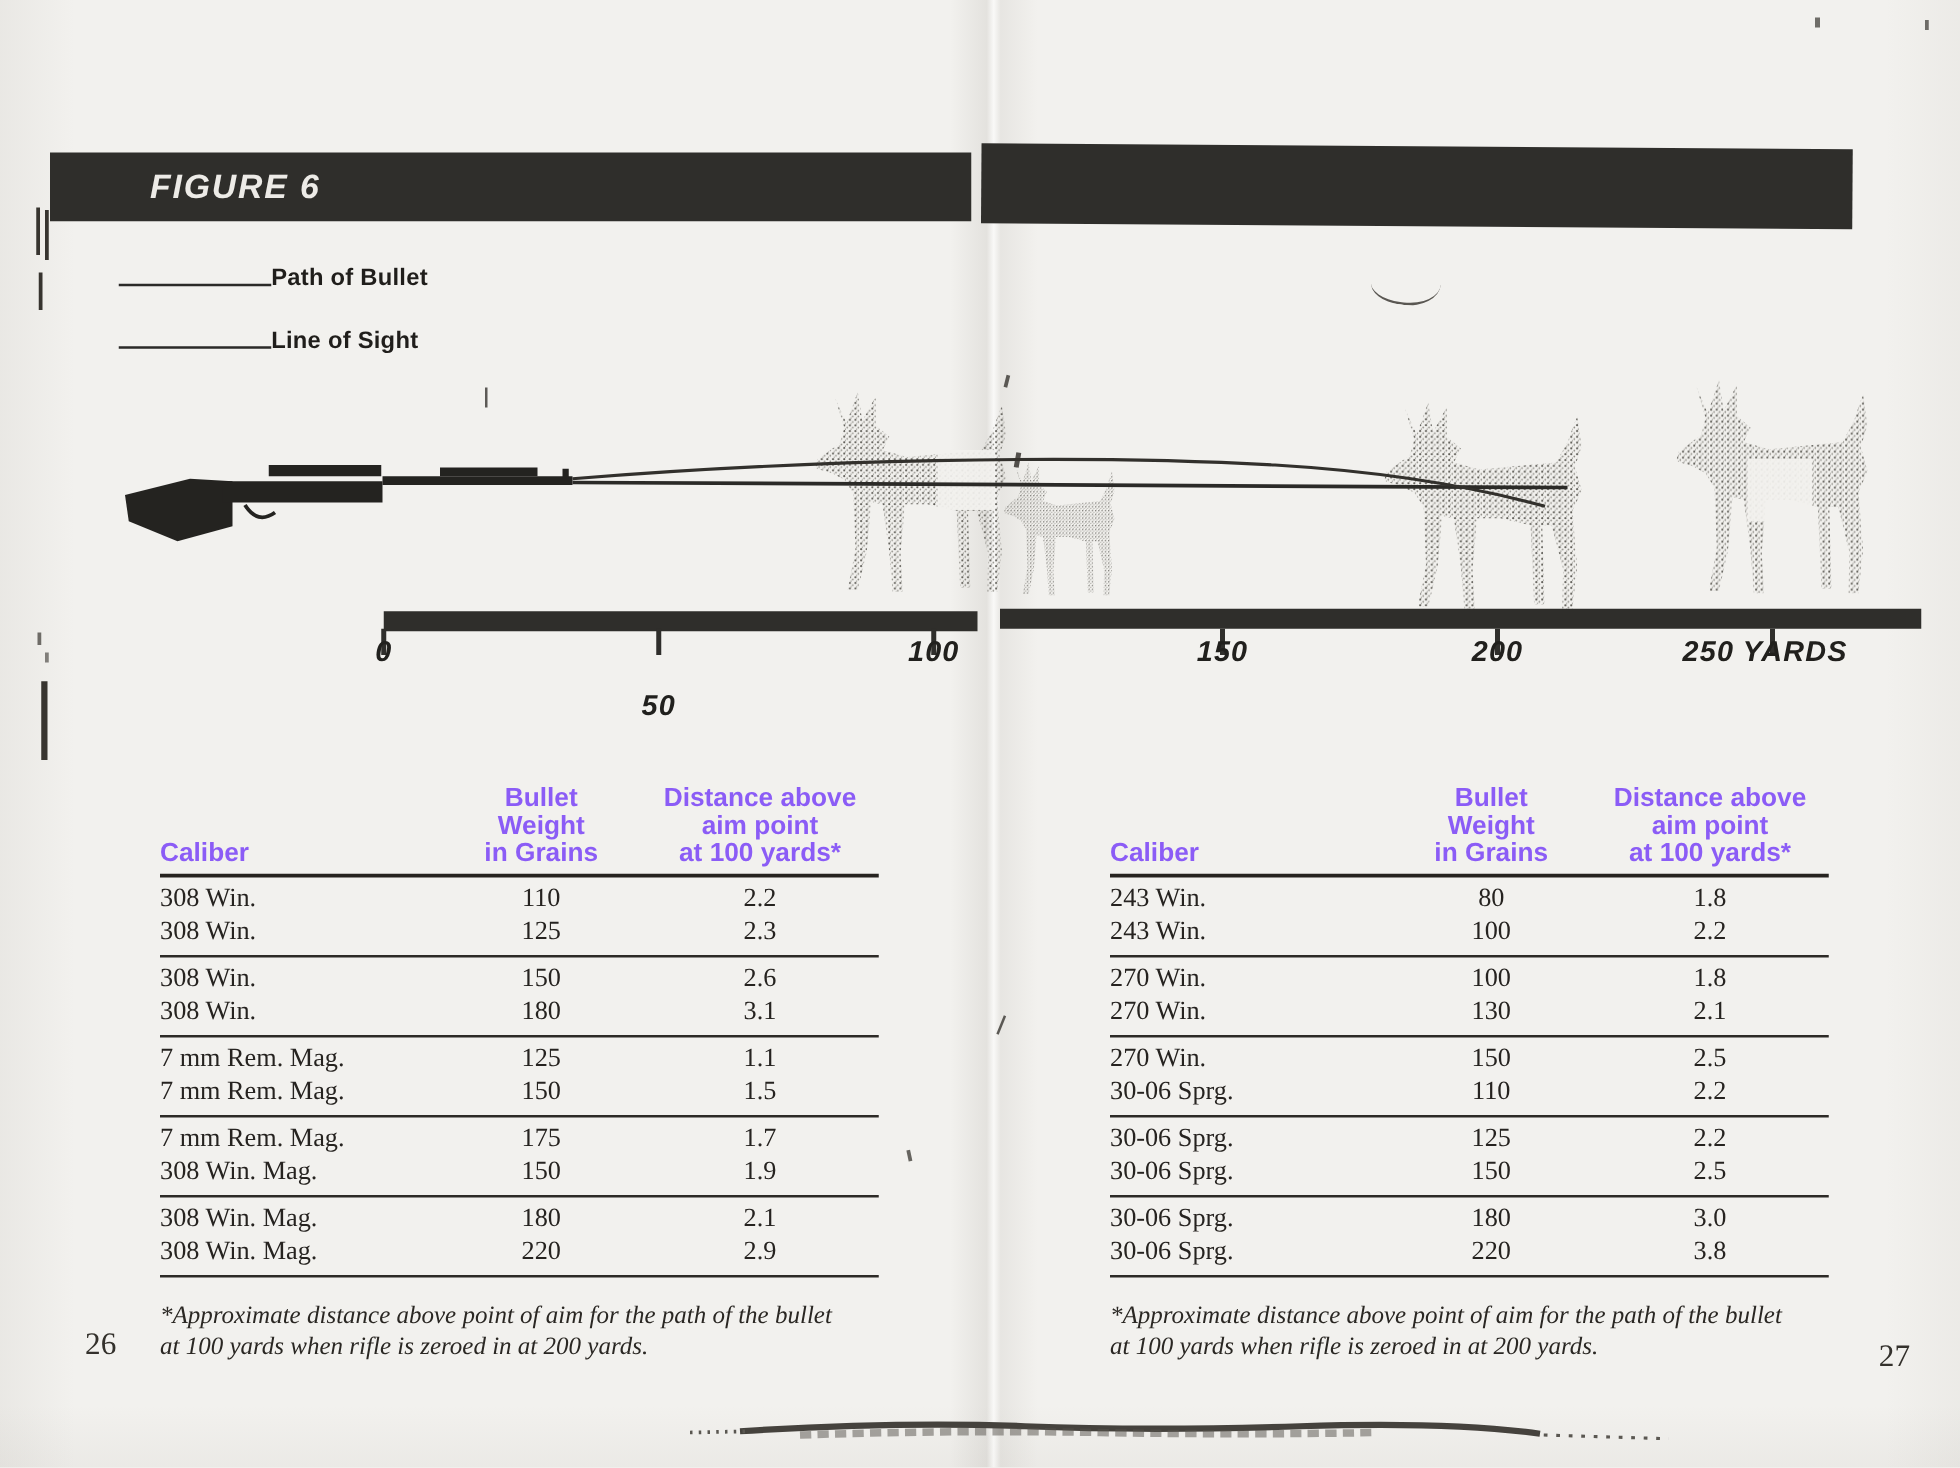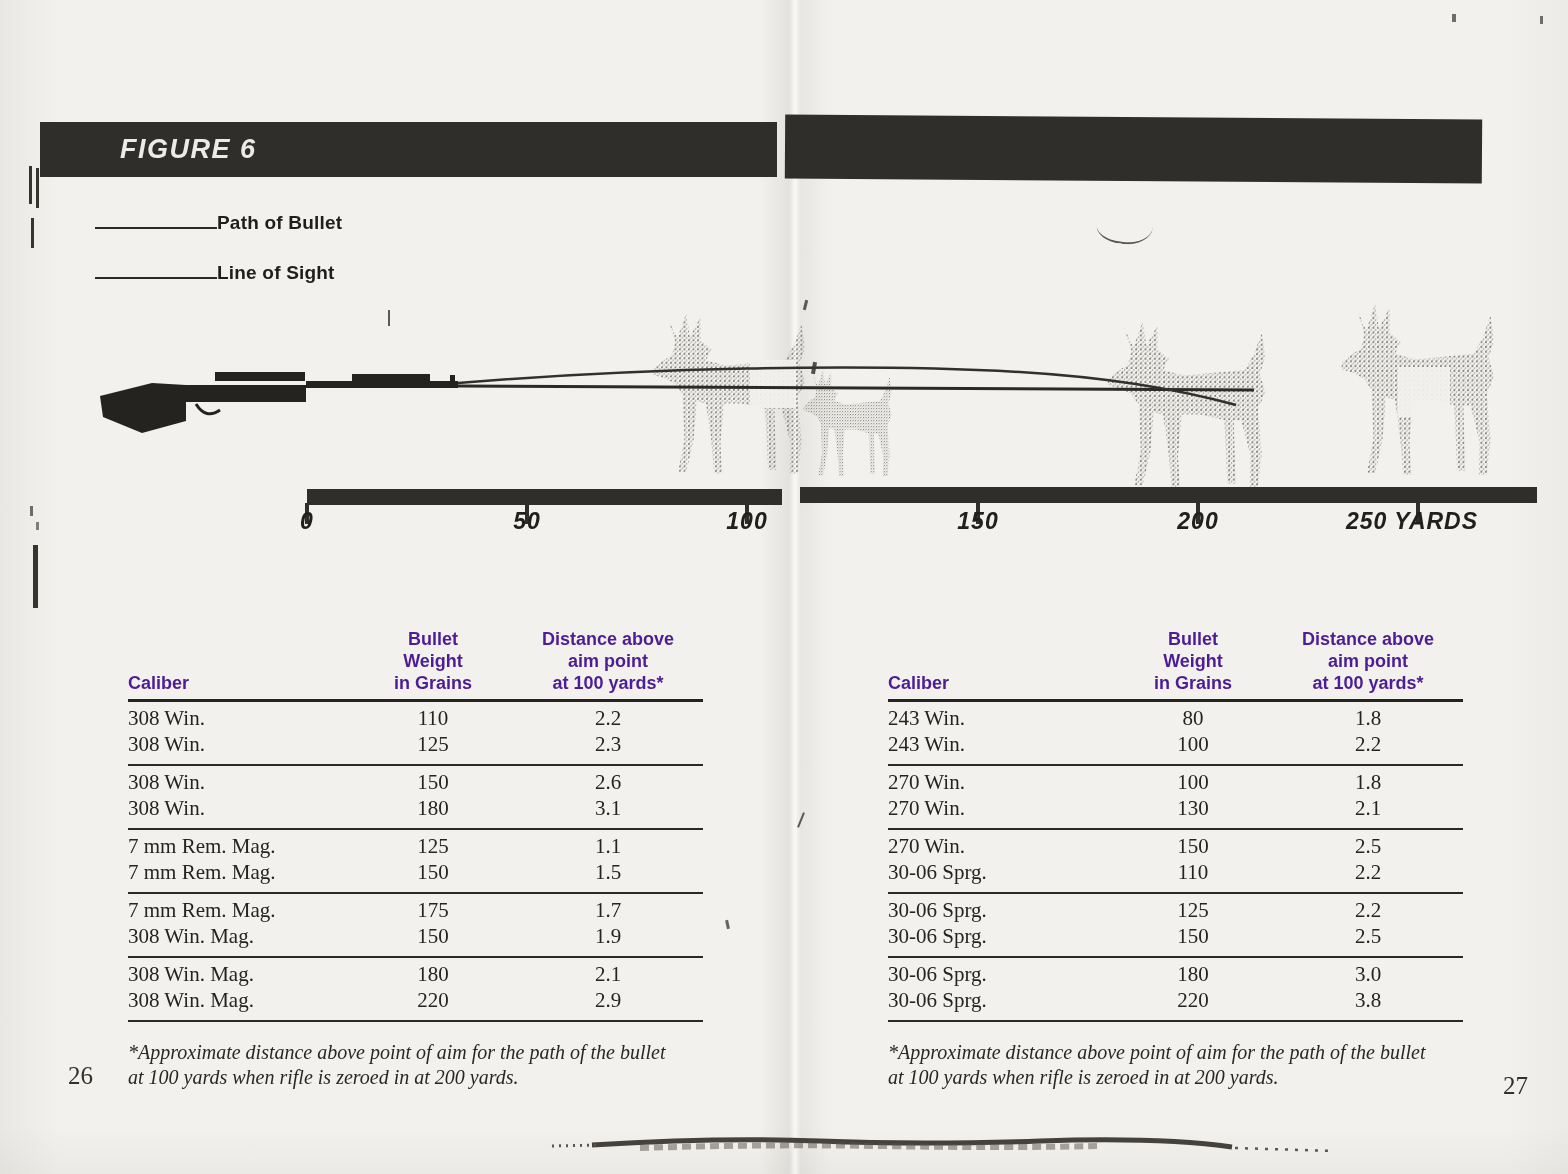--- a/index.html
+++ b/index.html
@@ -43,21 +43,21 @@
   .tick-label{position:absolute;top:508px;transform:translateX(-50%);
     font-weight:bold;font-style:italic;font-size:23px;color:#21201d;letter-spacing:1px;
     white-space:nowrap;}
 
   
   .btable{position:absolute;width:575px;color:#262320;}
   #table-left{left:128px;top:628px;}
   #table-right{left:888px;top:628px;}
   .thead{display:grid;grid-template-columns:225px 160px 190px;align-items:end;
     border-bottom:3px solid #26231f;padding-bottom:5px;}
-  .th{font-weight:bold;font-size:18px;line-height:22px;color:#4c1d95;}
+  .th{font-weight:bold;font-size:21px;line-height:22px;color:#8b5cf6;}
   .th.center{text-align:center;}
   .tgroup{border-bottom:2px solid #2d2a26;padding:4px 0 6px;}
   .tgroup:last-of-type{border-bottom:3px solid #26231f;}
   .trow{display:grid;grid-template-columns:225px 160px 190px;height:26px;
     align-items:baseline;font-family:"Liberation Serif",serif;font-size:21px;}
   .trow .c2,.trow .c3{text-align:center;}
   .footnote{margin-top:18px;font-family:"Liberation Serif",serif;font-style:italic;
     font-size:20px;line-height:25px;color:#2a2723;}
 
   
@@ -136,21 +136,21 @@
 
 <div id="scale-seg-left" class="scale-seg"></div>
 <div id="scale-seg-right" class="scale-seg"></div>
 <div class="tick" style="left:305px;"></div>
 <div class="tick" style="left:525px;"></div>
 <div class="tick" style="left:745px;"></div>
 <div class="tick" style="left:976px;"></div>
 <div class="tick" style="left:1196px;"></div>
 <div class="tick" style="left:1416px;"></div>
 <span class="tick-label" style="left:307px;">0</span>
-<span class="tick-label" style="left:527px;">50</span>
+<span class="tick-label" style="left:527px;margin-top:43px;">50</span>
 <span class="tick-label" style="left:747px;">100</span>
 <span class="tick-label" style="left:978px;">150</span>
 <span class="tick-label" style="left:1198px;">200</span>
 <span class="tick-label" style="left:1412px;">250 YARDS</span>
 
 <div id="table-left" class="btable">
   <div class="thead">
     <div class="th">Caliber</div>
     <div class="th center">
       <div>Bullet</div>

